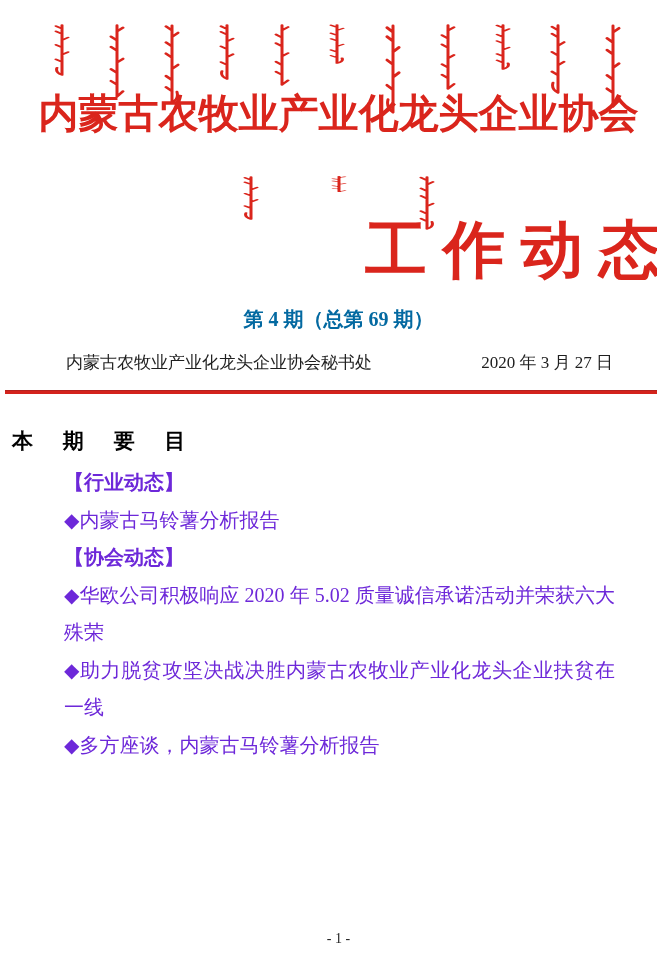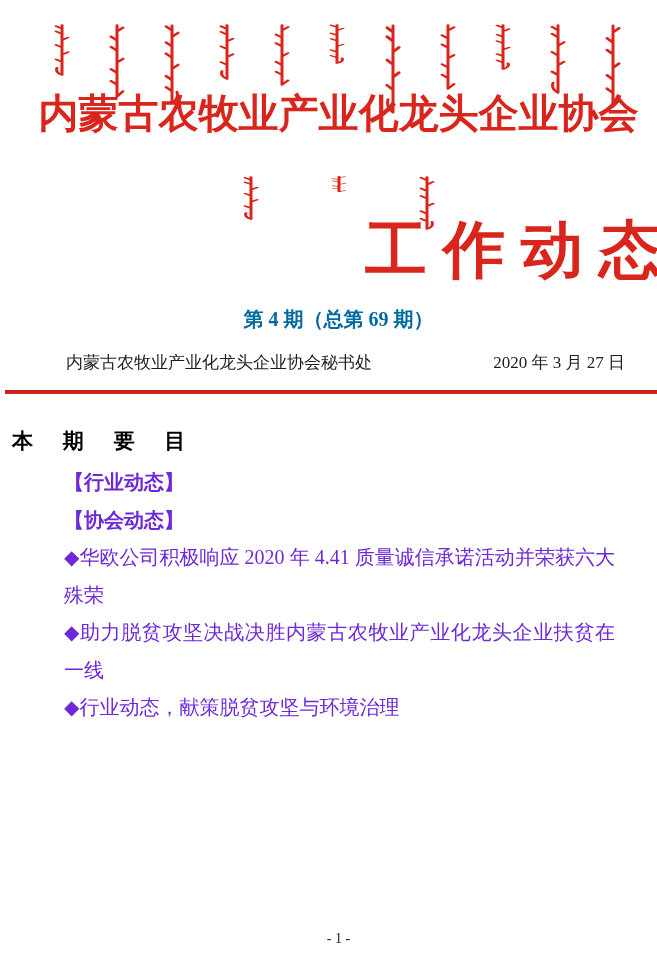--- a/index.html
+++ b/index.html
@@ -40,21 +40,21 @@
     text-indent:16px; 
     white-space:nowrap;
   }
   .issue-line {
     position:absolute; top:306px; left:0; width:100%;
     text-align:center;
     font-size:20px; font-weight:bold;
     color:#0369a1;
   }
   .pub-row {
-    position:absolute; top:351px; left:66px; right:52px;
+    position:absolute; top:351px; left:66px; right:64px;
     display:flex; justify-content:space-between; align-items:baseline;
     font-size:17px; color:#1f1f1f;
   }
   .red-rule {
     position:absolute; top:390px; left:5px; right:5px;
     height:3px;
     background:#d4231c;
     border-top:1px solid #b5221e;
   }
   
@@ -146,22 +146,23 @@
     <span>内蒙古农牧业产业化龙头企业协会秘书处</span>
     <span>2020 年 3 月 27 日</span>
   </div>
 
   <div class="red-rule"></div>
 
   <div class="toc-heading">本 期 要 目</div>
 
   <div class="toc">
     <div class="section-title">【行业动态】</div>
+    <div class="toc-item">◆内蒙古马铃薯分析报告</div>
 
     <div class="section-title">【协会动态】</div>
-    <div class="toc-item">◆华欧公司积极响应 2020 年 4.41 质量诚信承诺活动并荣获六大殊荣</div>
+    <div class="toc-item">◆华欧公司积极响应 2020 年 5.02 质量诚信承诺活动并荣获六大殊荣</div>
     <div class="toc-item">◆助力脱贫攻坚决战决胜内蒙古农牧业产业化龙头企业扶贫在一线</div>
-    <div class="toc-item">◆行业动态，献策脱贫攻坚与环境治理</div>
+    <div class="toc-item">◆多方座谈，内蒙古马铃薯分析报告</div>
   </div>
 
   <div class="page-number">- 1 -</div>
 
 </div>
 
 </body></html>

